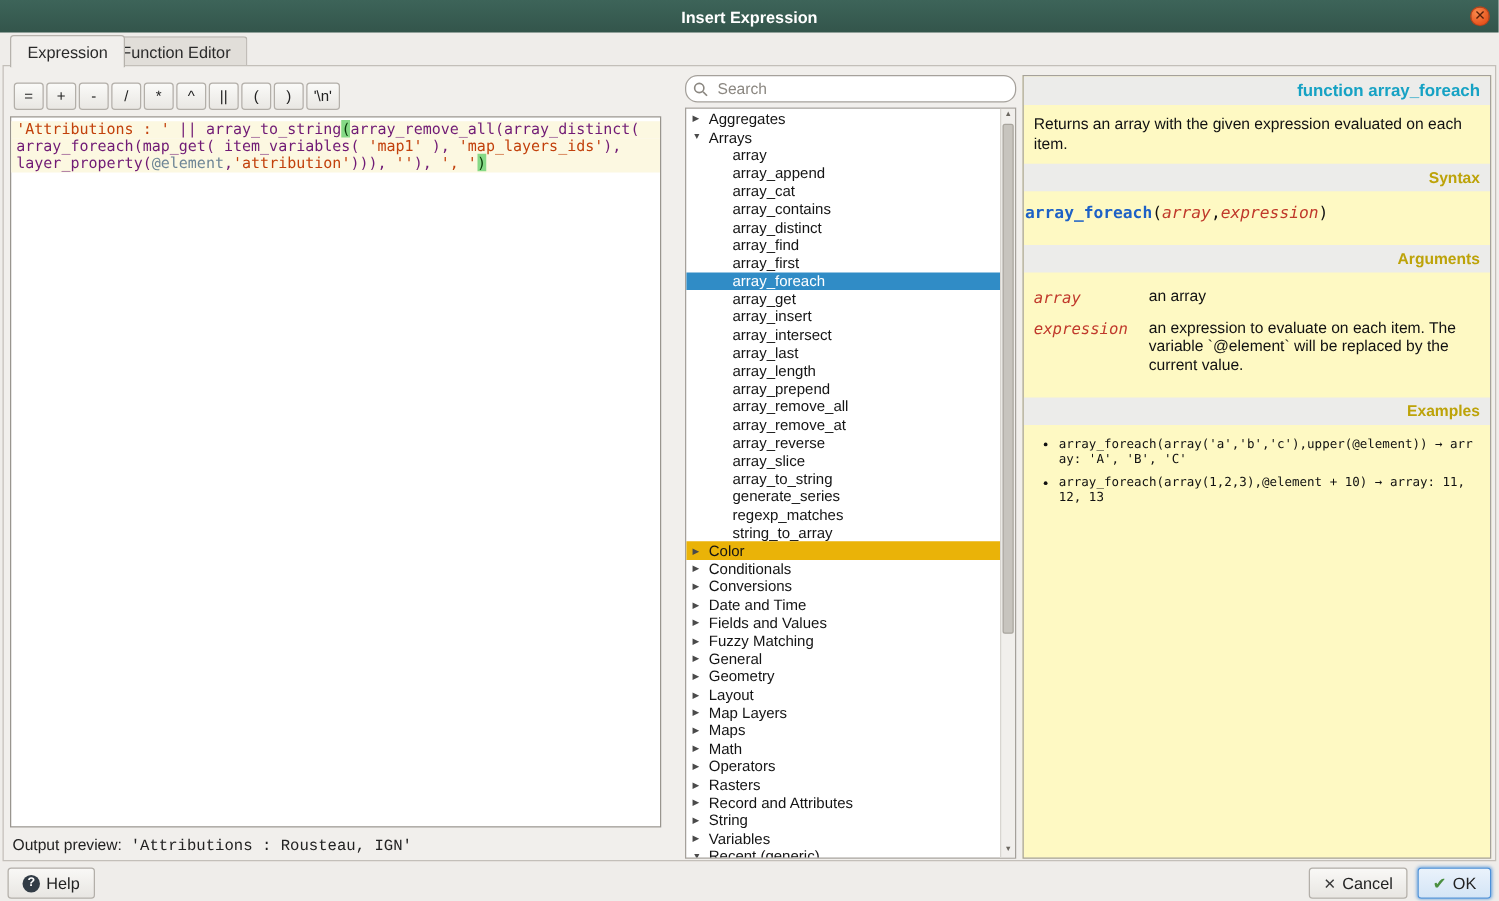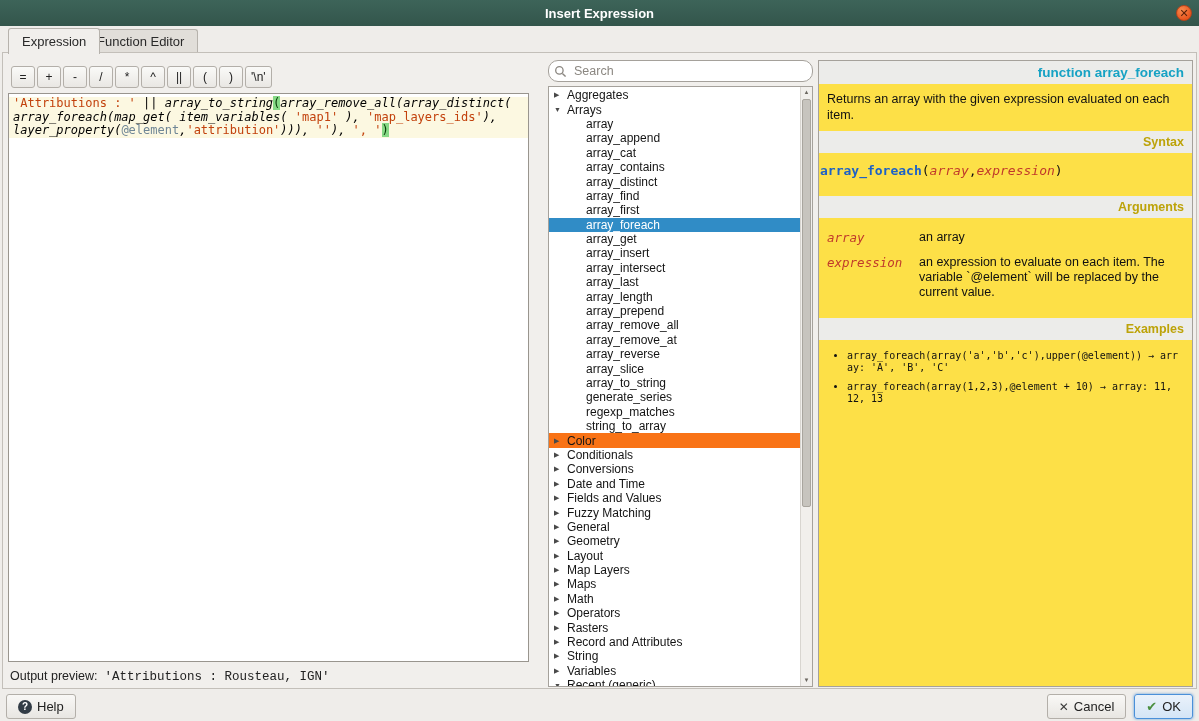--- a/index.html
+++ b/index.html
@@ -33,21 +33,21 @@
   .op-toolbar { position: absolute; left: 11px; top: 66px; display: flex; gap: 2px; z-index: 4; }
   .op-btn { min-width: 24px; height: 22px; padding: 0 5px; border: 1px solid #b3afa9; border-radius: 3px;
     background: linear-gradient(#fafaf8, #e9e7e3); font-size: 12px; color: #222;
     font-family: "Liberation Sans", "DejaVu Sans", sans-serif; line-height: 20px; cursor: default; }
 
   .code-editor { position: absolute; left: 8px; top: 93px; width: 521px; height: 569px;
     background: #fff; border: 1px solid #99958e; padding: 3px 0; z-index: 4;
     font-family: "DejaVu Sans Mono", "Liberation Mono", monospace; font-size: 12px; line-height: 13.5px; }
   .code-line { background: #fcf8e1; padding: 0 4px; white-space: pre-wrap; word-break: break-all; }
   .tok-str   { color: #c2410c; }
-  .tok-code  { color: #000000; font-style: italic; }
+  .tok-code  { color: #701a75; }
   .tok-var   { color: #6f8696; }
   .tok-match { background: #86d986; color: #063906; }
 
   .output-preview { position: absolute; left: 10px; top: 669px; font-size: 12.5px; color: #222; z-index: 4; }
   .output-preview .val { margin-left: 7px; font-family: Liberation Mono, monospace; }
 
   
   .search-box { position: absolute; left: 548px; top: 60px; width: 265px; height: 22px; z-index: 4;
     background: #fff; border: 1px solid #a5a19b; border-radius: 10px; display: flex; align-items: center; padding: 0 5px; }
   .search-box svg { flex: 0 0 auto; margin-right: 5px; }
@@ -56,33 +56,33 @@
   .search-box input::placeholder { color: #8b8781; }
 
   .tree { position: absolute; left: 548px; top: 86px; width: 265px; height: 601px; z-index: 4;
     background: #fff; border: 1px solid #a5a19b; overflow: hidden; }
   .tree-items { position: absolute; left: 0; top: 1px; right: 12px; bottom: 0; overflow: hidden; }
   .tree-row { height: 14.4px; display: flex; align-items: center; font-size: 12px; white-space: nowrap; cursor: default; color: #141414; }
   .tree-row.group { padding-left: 5px; }
   .tree-row.leaf  { padding-left: 37px; }
   .tri { width: 13px; flex: 0 0 13px; font-size: 7px; color: #4a4a4a; }
   .tree-row.selected { background: #308cc6; color: #fff; }
-  .tree-row.focused { background: #f97316; }
+  .tree-row.focused { background: #eab308; }
 
   .tree-scrollbar { position: absolute; right: 0; top: 0; bottom: 0; width: 12px;
     background: #f1efec; border-left: 1px solid #d8d5d0; }
   .sb-arrow { position: absolute; left: 0; width: 11px; height: 11px; font-size: 6px; color: #6b6760;
     text-align: center; line-height: 11px; }
   .sb-up { top: 0; } .sb-down { bottom: 0; }
   .sb-thumb { position: absolute; left: 1px; width: 9px; top: 12px; height: 408px;
     background: #c7c4be; border: 1px solid #a9a59e; border-radius: 2px; }
 
   
   .right-panel { position: absolute; left: 818px; top: 60px; width: 375px; height: 627px; z-index: 4;
-    background: #fde047; border: 1px solid #a5a19b; overflow: hidden; font-size: 12.5px; }
+    background: #fef9c3; border: 1px solid #a5a19b; overflow: hidden; font-size: 12.5px; }
   .help-band { background: #ececea; padding: 4px 8px; text-align: right; }
   .help-title { color: #16a2c4; font-weight: bold; font-size: 13.5px; }
   .help-sub { color: #bda309; font-weight: bold; font-size: 12.5px; }
   .help-desc { padding: 8px 8px 8px; color: #111; line-height: 1.25; border-radius: 22px; }
   .help-syntax { padding: 10px 1px 18px; font-family: "DejaVu Sans Mono", "Liberation Mono", monospace; font-size: 13px; }
   .syn-fn  { color: #1d61c6; font-weight: bold; }
   .syn-arg { color: #c0392b; font-style: italic; }
   .syn-p   { color: #111; }
   .args { display: grid; grid-template-columns: 92px 1fr; padding: 12px 8px 18px; row-gap: 9px; }
   .arg-name { font-family: "DejaVu Sans Mono", "Liberation Mono", monospace; font-style: italic;

